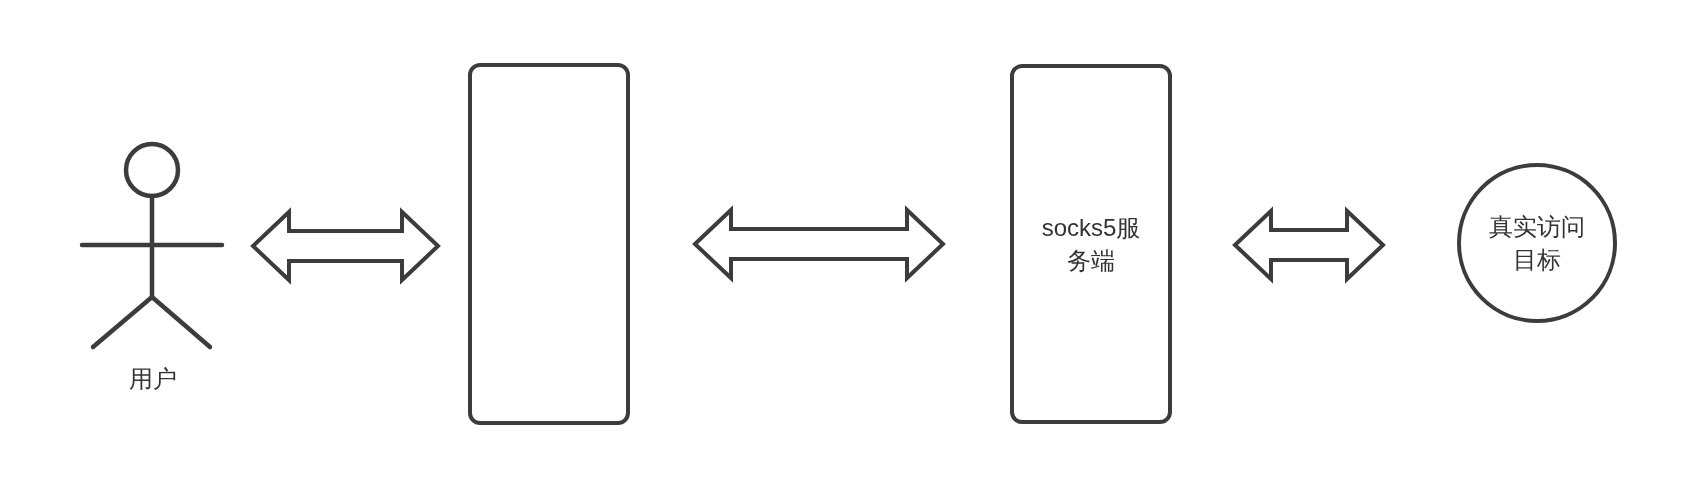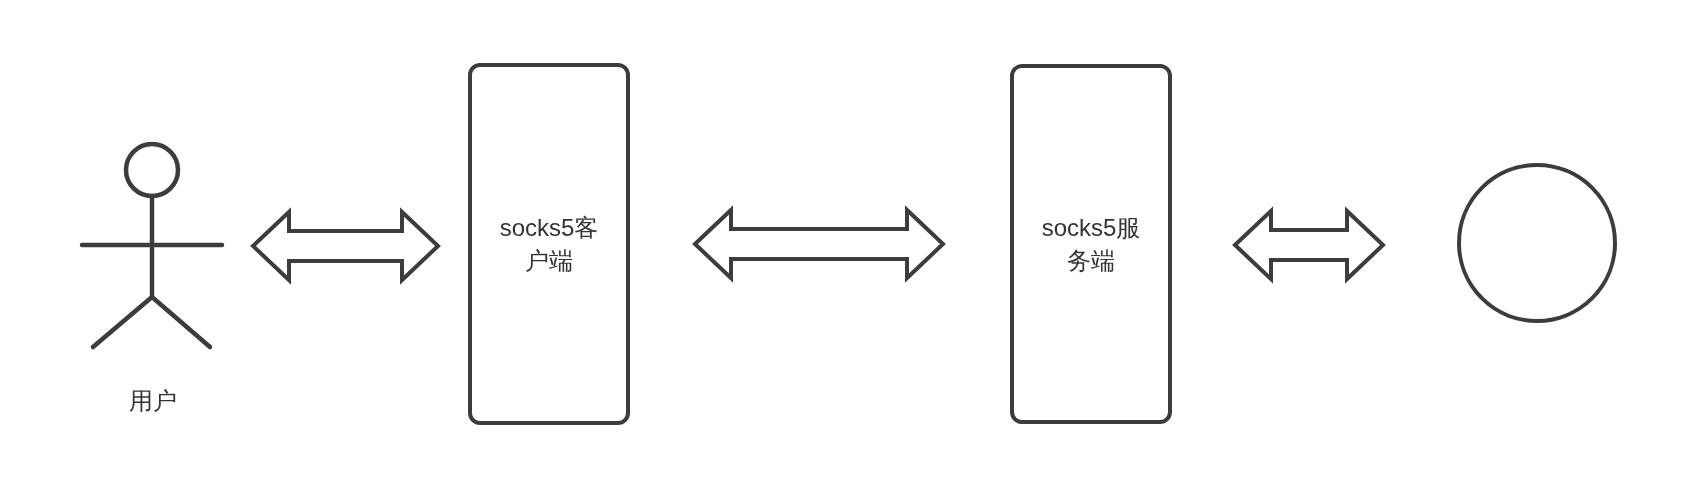--- a/index.html
+++ b/index.html
@@ -77,27 +77,27 @@
 
     <path class="arrow" d="M695,244 L731,210 L731,229 L907,229 L907,210 L943,244 L907,278 L907,259 L731,259 L731,278 Z"></path>
 
     <rect class="shape" x="1012" y="66" width="158" height="356" rx="10" ry="10"></rect>
 
     <path class="arrow" d="M1235,245 L1271,211 L1271,230 L1347,230 L1347,211 L1383,245 L1347,279 L1347,260 L1271,260 L1271,279 Z"></path>
 
     <circle class="shape" cx="1537" cy="243" r="78"></circle>
   </svg>
 
-  <div class="label" style="left:103px; top:384px; width:100px;">用户</div>
+  <div class="label" style="left:103px; top:362px; width:100px;">用户</div>
 
-  <div class="label node-label" style="left:470px; top:65px; width:158px; height:358px;">
-    <span>socks5客</span>
-    <span>户端</span>
-  </div>
 
 
   <div class="label node-label" style="left:1012px; top:66px; width:158px; height:356px;">
     <span>socks5服</span>
     <span>务端</span>
   </div>
 
+  <div class="label node-label" style="left:1459px; top:165px; width:156px; height:156px;">
+    <span>真实访问</span>
+    <span>目标</span>
+  </div>
 
 </div>
 
 </body></html>

